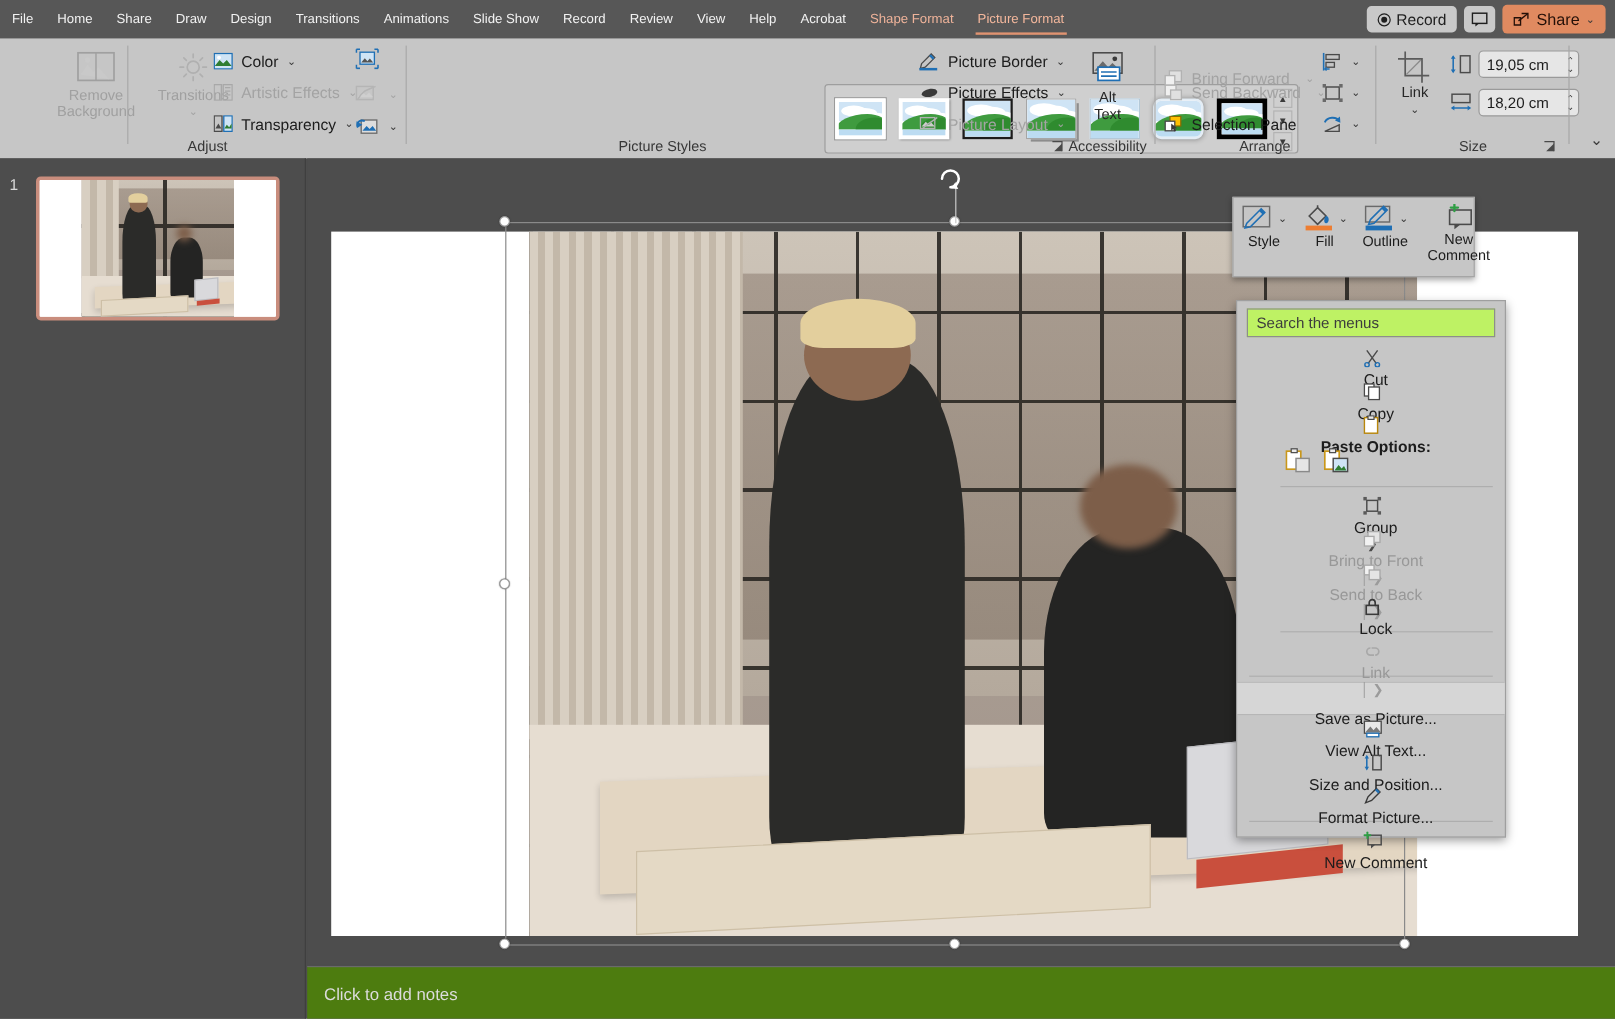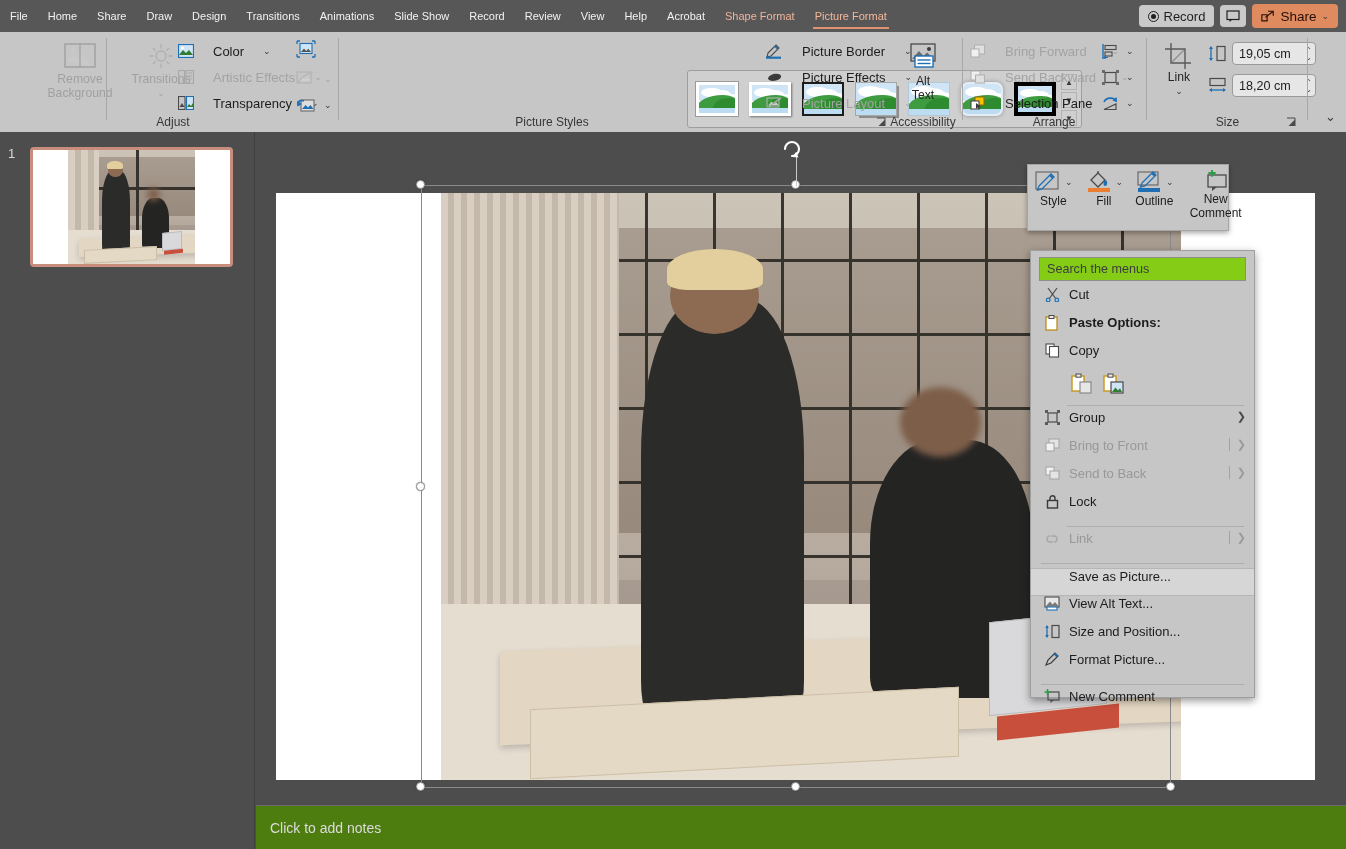--- a/index.html
+++ b/index.html
@@ -58,21 +58,21 @@
     font-size:12px; color:#373737;
   }
   .sep { position:absolute; top:6px; width:1px; height:82px; background:#a8a8a8; }
 
   .bigbtn {
     display:flex; flex-direction:column; align-items:center; justify-content:flex-start;
     font-size:12.2px; text-align:center; line-height:14px; color:#262626; padding-top:4px;
   }
   .bigbtn.dis { color:#a0a0a0;margin-left:20px; }
   .smallbtn {
-    display:flex; align-items:center; gap:19px; height:22px; font-size:13px; color:#1c1c1c;
+    display:flex; align-items:center; gap:7px; height:22px; font-size:13px; color:#1c1c1c;
     white-space:nowrap;
   }
   .smallbtn.dis { color:#a3a3a3; }
   .caret { font-size:9px; color:#3a3a3a; }
   .caret.dis{ color:#a3a3a3; }
 
   
   #psgallery {
     position:absolute; left:345px; top:38px; width:395px; height:58px;
     background:#cfcfcf; border:1px solid #9e9e9e; border-radius:3px;
@@ -193,24 +193,24 @@
   }
   .mtb-sep{width:1px;background:#a8a8a8;margin:7px 2px;}
 
   
   #ctxmenu{
     position:absolute; left:1030px; top:250px; width:225px; height:448px;
     background:#c6c6c6; border:1px solid #9f9f9f; color:#1c1c1c;
     box-shadow:0 3px 8px rgba(0,0,0,.4); padding:6px 0 4px;
   }
   #ctxsearch{
-    margin:0 8px 6px; height:24px; background:#84cc16; border:1px solid #8d8d8d;
+    margin:0 8px 6px; height:24px; background:#bef264; border:1px solid #8d8d8d;
     display:flex; align-items:center; padding:0 7px; font-size:12.6px; color:#3d3d3d;
   }
-  .ci{ height:28px; display:flex; align-items:flex-start; padding:0 8px 0 10px; font-size:13px; }
+  .ci{ height:28px; display:flex; align-items:center; padding:0 8px 0 10px; font-size:13px;flex-direction:column; }
   .ci .ic{ width:22px; display:flex; align-items:center; justify-content:center; flex:0 0 22px;}
   .ci .lb{ flex:1; padding-left:6px; }
   .ci .ar{ color:#4a4a4a; font-size:11px; display:flex;align-items:center;gap:7px;}
   .ci.dis{ color:#989898; }
   .ci.dis .ar{ color:#9b9b9b;}
   .ci.hl{ background:#d6d6d6; border-top:1px solid #b6b6b6; border-bottom:1px solid #b6b6b6;}
   .ci.bold{ font-weight:bold; }
   .cdiv{ height:1px; background:#aeaeae; margin:4px 10px 4px 36px;}
   .cdiv.full{ margin-left:10px; }
   .pasterow{ display:flex; gap:10px; padding:2px 0 6px 40px;}
@@ -491,21 +491,21 @@
       </svg>
       <span>Alt</span>
       <span>Text</span>
     </div>
     <div class="rgroup-label" style="left:0;width:66px;">Accessibility</div>
   </div>
 
   <div class="sep" style="left:962px;"></div>
 
   <div class="rgroup" style="left:966px;width:176px;">
-    <div class="smallbtn dis" style="position:absolute;left:4px;top:8px;justify-content:center;">
+    <div class="smallbtn dis" style="position:absolute;left:4px;top:22px;justify-content:center;">
       <svg width="16" height="15" viewBox="0 0 16 15">
         <rect x="4.5" y="1" width="10" height="9" fill="#e0e0e0" stroke="#b2b2b2" stroke-width="1.1"></rect>
         <rect x="1" y="5" width="8" height="8" fill="#f0f0f0" stroke="#b2b2b2" stroke-width="1.1"></rect>
       </svg>
       <span>Bring Forward</span>
       <span class="caret dis" style="padding-left:6px;">⌄</span>
     </div>
     <div class="smallbtn dis" style="position:absolute;left:4px;top:34px;">
       <svg width="16" height="15" viewBox="0 0 16 15">
         <rect x="1" y="1" width="9" height="9" fill="#f0f0f0" stroke="#b2b2b2" stroke-width="1.1"></rect>
@@ -746,38 +746,38 @@
     <span class="ic">
       <svg width="15" height="15" viewBox="0 0 15 15">
         <path d="M3 1 L11 12 M12 1 L4 12" stroke="#4a4a4a" stroke-width="1.2" fill="none"></path>
         <circle cx="3.2" cy="13" r="1.8" fill="none" stroke="#1f6fb4" stroke-width="1.2"></circle>
         <circle cx="11.8" cy="13" r="1.8" fill="none" stroke="#1f6fb4" stroke-width="1.2"></circle>
       </svg>
     </span>
     <span class="lb">Cut</span>
   </div>
 
+  <div class="ci">
+    <span class="ic">
+      <svg width="15" height="15" viewBox="0 0 15 15">
+        <rect x="1" y="1" width="8" height="10" fill="#fff" stroke="#4a4a4a" stroke-width="1.1"></rect>
+        <rect x="4.5" y="3.5" width="9" height="10.5" fill="#fff" stroke="#4a4a4a" stroke-width="1.1"></rect>
+      </svg>
+    </span>
+    <span class="lb">Copy</span>
+  </div>
+
   <div class="ci bold">
     <span class="ic">
       <svg width="15" height="16" viewBox="0 0 15 16">
         <rect x="1" y="2" width="11" height="13" fill="#fff" stroke="#b8860b" stroke-width="1.2"></rect>
         <rect x="4" y="0.5" width="5" height="3" fill="#e8e8e8" stroke="#4a4a4a" stroke-width="1"></rect>
       </svg>
     </span>
     <span class="lb">Paste Options:</span>
-  </div>
-
-  <div class="ci">
-    <span class="ic">
-      <svg width="15" height="15" viewBox="0 0 15 15">
-        <rect x="1" y="1" width="8" height="10" fill="#fff" stroke="#4a4a4a" stroke-width="1.1"></rect>
-        <rect x="4.5" y="3.5" width="9" height="10.5" fill="#fff" stroke="#4a4a4a" stroke-width="1.1"></rect>
-      </svg>
-    </span>
-    <span class="lb">Copy</span>
   </div>
 
   <div class="pasterow">
     <div>
       <svg width="22" height="22" viewBox="0 0 22 22">
         <rect x="1" y="3" width="12" height="15" fill="#fff" stroke="#c9971a" stroke-width="1.4"></rect>
         <rect x="5" y="1" width="5" height="3.2" fill="#ececec" stroke="#4a4a4a" stroke-width="1"></rect>
         <rect x="9" y="9" width="11" height="11" fill="#e6e6e6" stroke="#8a8a8a" stroke-width="1.2"></rect>
       </svg>
     </div>

